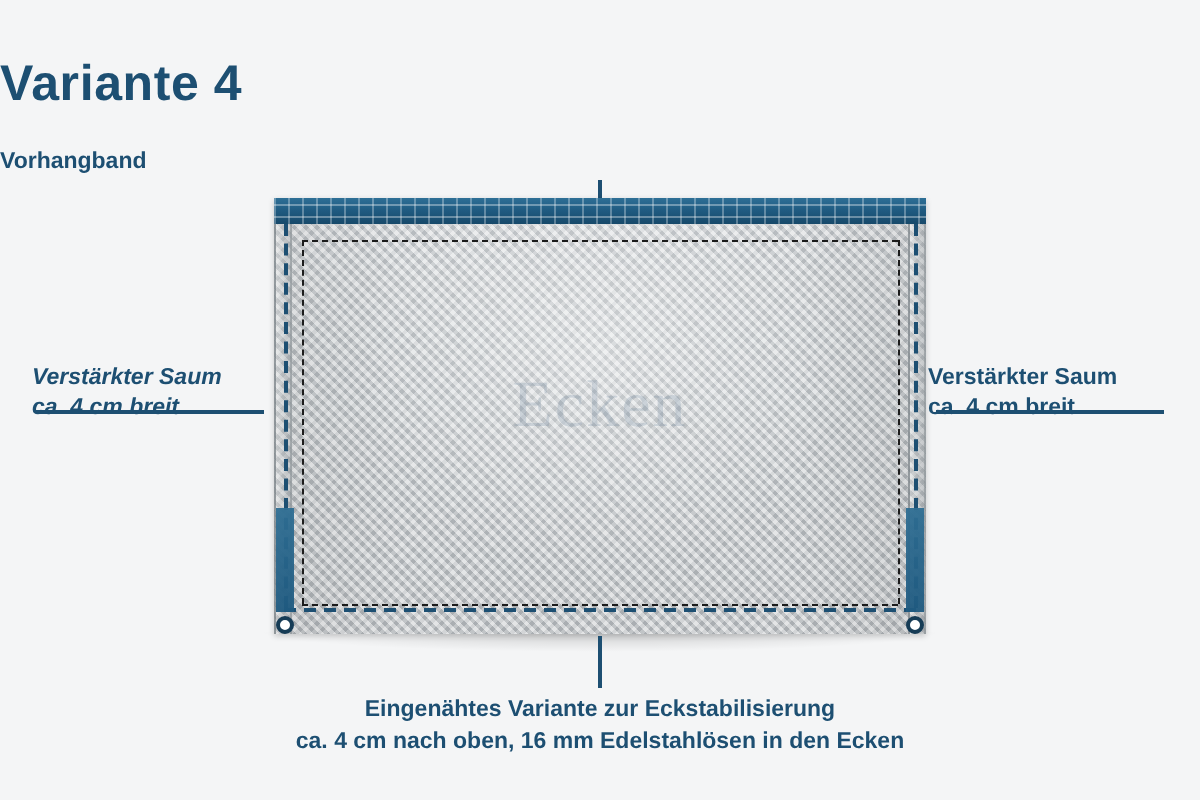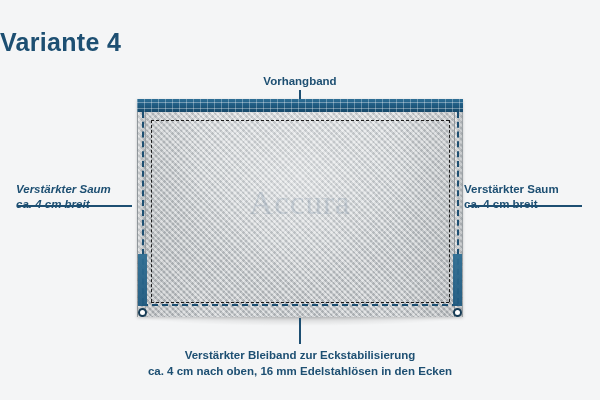--- a/index.html
+++ b/index.html
@@ -165,21 +165,21 @@
     font-size: 11.5px;
     font-weight: bold;
     line-height: 15px;
   }
   .label.italic { font-style: italic; }
 
   .label-top {
     top: 74px;
     left: 0;
     width: 600px;
-    text-align: center;
+    text-align: left;
     font-size: 11.5px;
   }
 
   .label-left {
     left: 16px;
     top: 182px;
     width: 115px;
     text-align: left;
   }
   .label-right {
@@ -217,21 +217,21 @@
 
   <div class="label label-top">Vorhangband</div>
 
   <div class="lead-line v" style="left:299px; top:90px; height:12px;"></div>
 
   <div class="ground-shadow"></div>
 
   <div class="panel">
     <div class="panel-shade"></div>
 
-    <div class="watermark">Accura</div>
+    <div class="watermark">Ecken</div>
 
     <div class="hem-left"></div>
     <div class="hem-right"></div>
 
     <div class="header-tape">
       <div class="tape-ticks"></div>
       <div class="stripe" style="top:3px;"></div>
       <div class="stripe" style="top:9px;"></div>
     </div>
 
@@ -258,17 +258,17 @@
   <div class="lead-line h" style="left:18px; top:205px; width:114px;"></div>
 
   <div class="label label-right" style="text-align:left;">
     <div>Verstärkter Saum</div>
     <div>ca. 4 cm breit</div>
   </div>
   <div class="lead-line h" style="left:468px; top:205px; width:114px;"></div>
 
   <div class="lead-line v" style="left:299px; top:318px; height:26px;"></div>
   <div class="label label-bottom">
-    <div>Verstärkter Bleiband zur Eckstabilisierung</div>
+    <div>Eingenähtes Variante zur Eckstabilisierung</div>
     <div>ca. 4 cm nach oben, 16 mm Edelstahlösen in den Ecken</div>
   </div>
 
 </div>
 
 </body></html>

